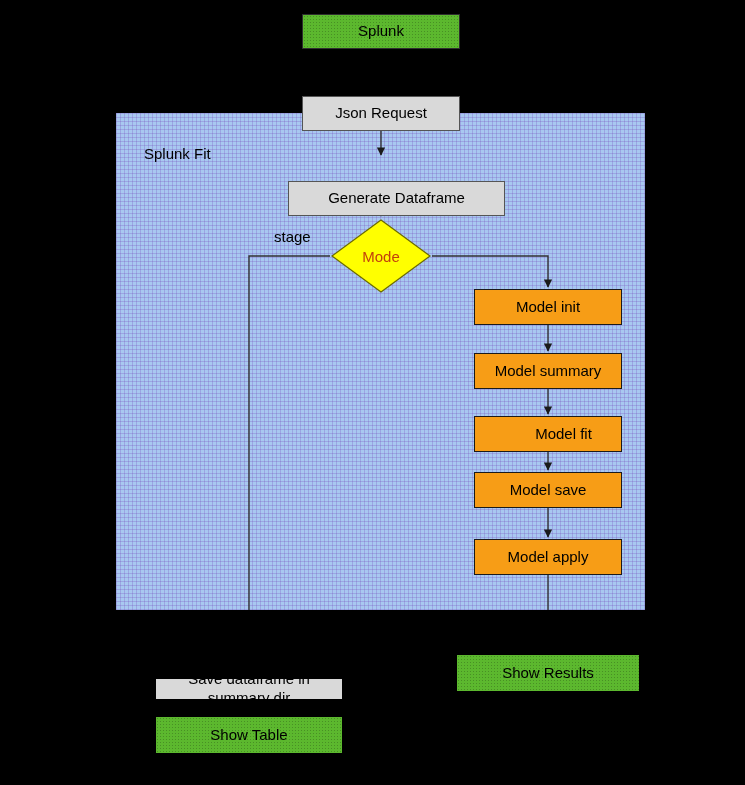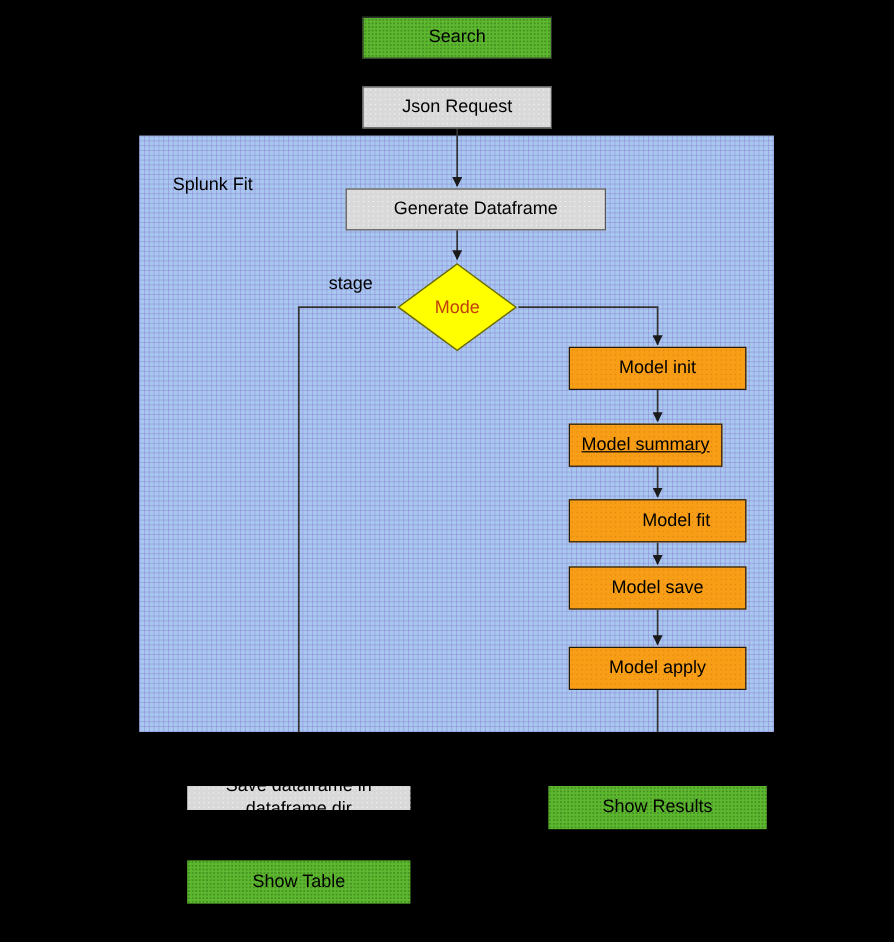--- a/index.html
+++ b/index.html
@@ -56,20 +56,21 @@
     background-color: #5cb82e;
     background-image: radial-gradient(rgba(0,0,0,0.22) 0.6px, transparent 0.7px);
     background-size: 3px 3px;
     border-color: #2e2e2e;
   }
   .node.grey {
     background-color: #d9d9d9;
     background-image: radial-gradient(rgba(255,255,255,0.95) 0.6px, transparent 0.7px);
     background-size: 4px 4px;
     border-color: #555555;
+    margin-top: 24px;
   }
   .node.orange {
     background-color: #f79d16;
     background-image: radial-gradient(rgba(120,40,0,0.30) 0.6px, transparent 0.7px);
     background-size: 4px 4px;
     border-color: #1a1a1a;
   }
   .node.noborder { border: none; }
 
   
@@ -141,45 +142,45 @@
       <line x1="548" y1="452" x2="548" y2="470" marker-end="url(#arrow)"></line>
 
       <line x1="548" y1="508" x2="548" y2="537" marker-end="url(#arrow)"></line>
 
       <line x1="548" y1="575" x2="548" y2="610"></line>
     </g>
   </svg>
 
   <div class="edge-label" style="left:274px; top:228px;">stage</div>
 
-  <div class="node green" style="left:302px; top:14px; width:158px; height:35px;">Search</div>
+  <div class="node green" style="left:302px; top:14px; width:158px; height:35px;">Splunk</div>
 
   <div class="node grey" style="left:302px; top:72px; width:158px; height:35px;">Json Request</div>
 
   <div class="node grey" style="left:288px; top:157px; width:217px; height:35px;">Generate Dataframe</div>
 
   <div class="diamond-wrap">
     <svg width="102" height="76" viewBox="0 0 102 76">
       <polygon points="51,2 100,38 51,74 2,38" fill="#ffff00" stroke="#6b6b00" stroke-width="1.2"></polygon>
     </svg>
     <div class="diamond-label">Mode</div>
   </div>
 
   <div class="node orange" style="left:474px; top:289px; width:148px; height:36px;">Model init</div>
 
-  <div class="node orange" style="left:474px; top:353px; width:128px; height:36px;text-decoration:underline;">Model summary</div>
+  <div class="node orange" style="left:474px; top:353px; width:148px; height:36px;">Model summary</div>
 
   <div class="node orange" style="left:474px; top:416px; width:148px; height:36px;padding-left:31px;">Model fit</div>
 
   <div class="node orange" style="left:474px; top:472px; width:148px; height:36px;">Model save</div>
 
   <div class="node orange" style="left:474px; top:539px; width:148px; height:36px;">Model apply</div>
 
   <div class="node grey noborder" style="left:156px; top:655px; width:186px; height:20px; flex-direction:column;">
     <span>Save dataframe in</span>
-    <span>dataframe dir</span>
+    <span>summary dir</span>
   </div>
 
   <div class="node green noborder" style="left:457px; top:655px; width:182px; height:36px;">Show Results</div>
 
   <div class="node green noborder" style="left:156px; top:717px; width:186px; height:36px;">Show Table</div>
 
 </div>
 
 </body></html>

